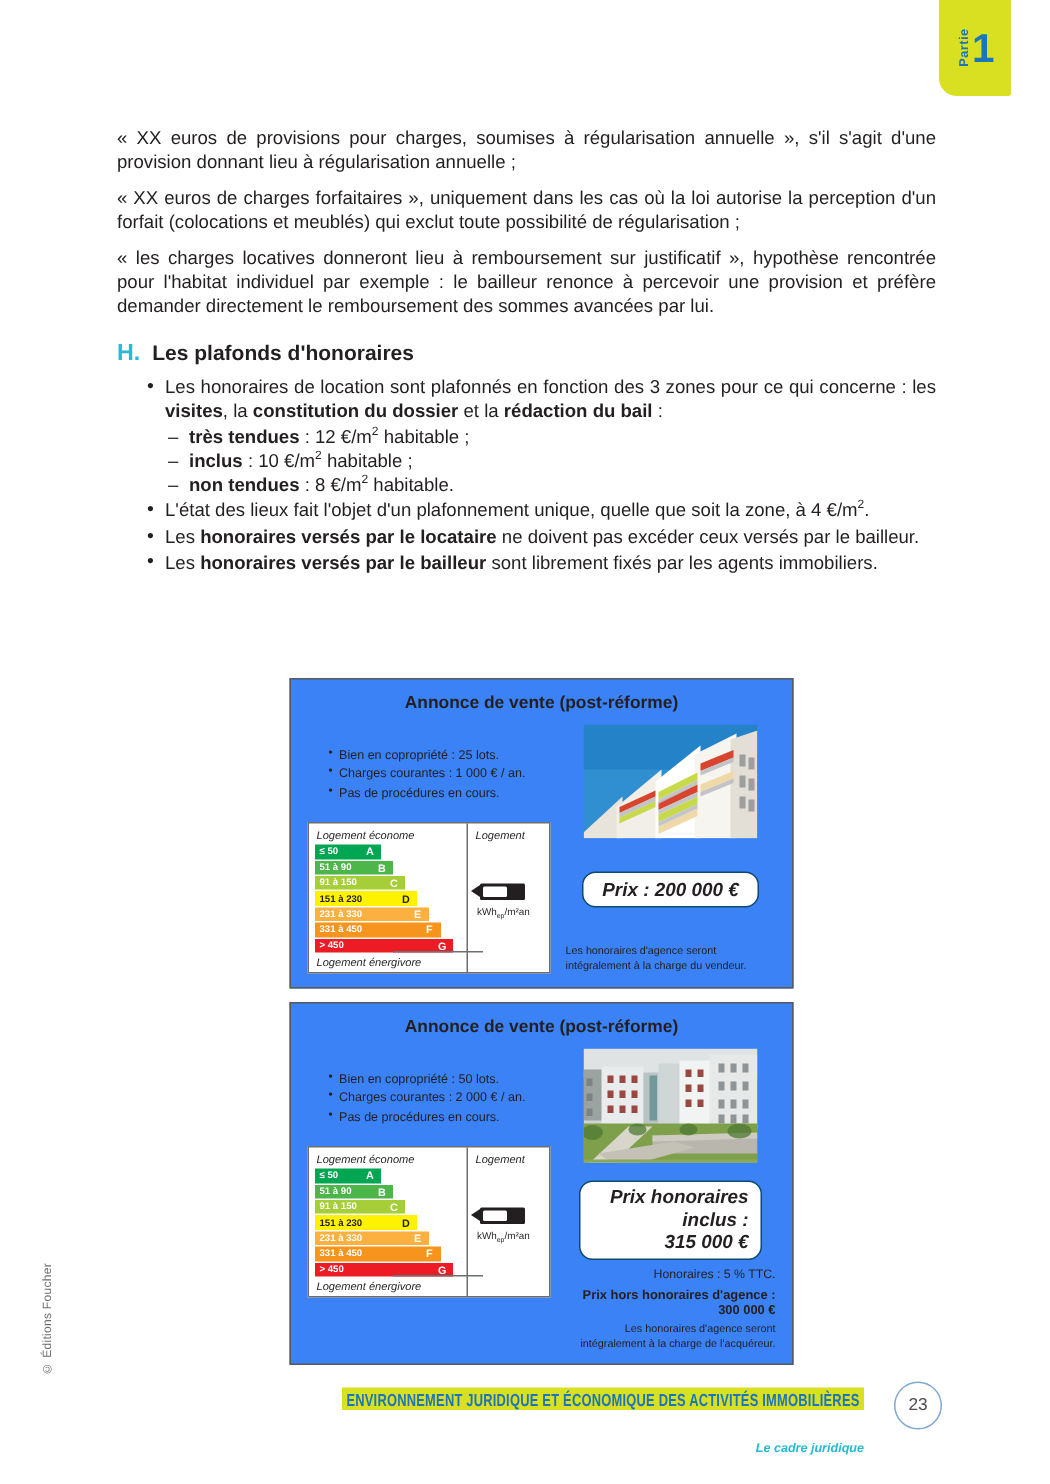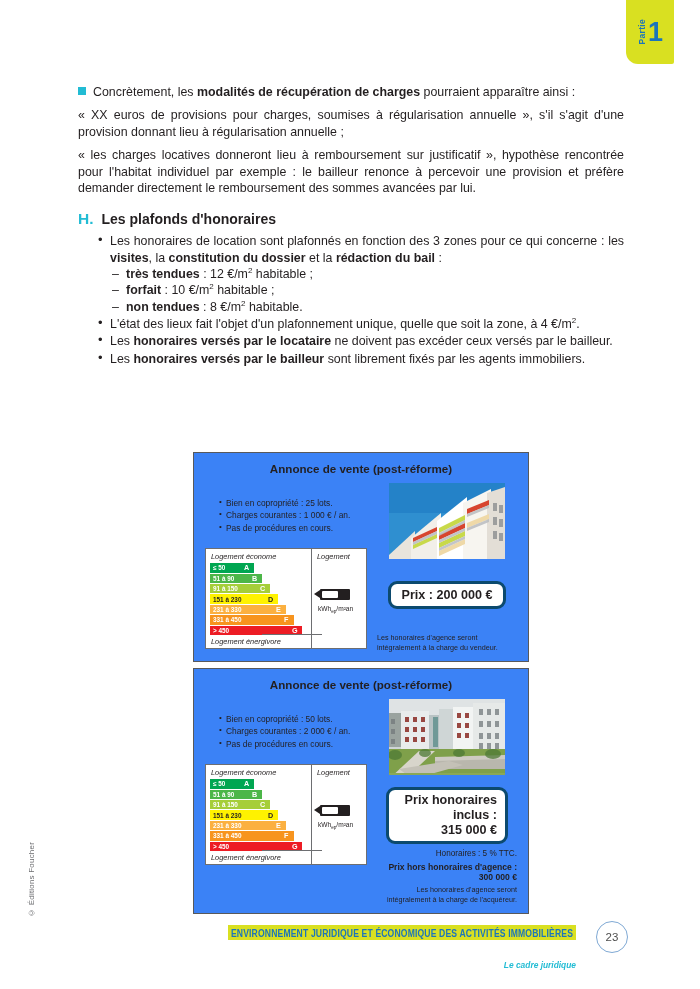--- a/index.html
+++ b/index.html
@@ -112,23 +112,24 @@
   }
   .leader{position:absolute;left:-58px;top:45px;width:60px;height:1px;background:#6d6e71;}
   .unit{position:absolute;left:6px;top:56px;font-size:6.6px;color:#231f20;}
   .unit sub{font-size:4.6px;}
 
   
   .photo{width:116px;height:76px;border:0;overflow:hidden;position:relative;}
 
   
   .price-pill{
-    border:3px solid #0c4a6e;border-radius:9px;padding:4px 9px;
+    border:1px solid #0c4a6e;border-radius:9px;padding:4px 9px;
     font-size:12.6px;font-weight:bold;text-align:center;background:#fff;
     box-sizing:border-box;
+    font-style:italic;
   }
   .price-pill.two{text-align:right;line-height:15px;padding:3px 8px;}
   .fine{
     font-size:7.2px;line-height:9.6px;color:#231f20;text-align:left;width:100%;
   }
   .fine.right{text-align:right;}
   .mini-note{font-size:8.2px;text-align:right;width:100%;margin-top:5px;}
   .mini-note.bold{font-weight:bold;font-size:8.6px;}
 
   
@@ -165,41 +166,39 @@
 
   <div class="partie-tab">
     <div class="partie-inner">
       <span class="partie-num">1</span>
       <span class="partie-word">Partie</span>
     </div>
   </div>
 
   <div class="content">
 
-    <p class="para lead">
-      <span class="sq-bullet"></span><span>Concrètement, les </span><b>modalités de récupération de charges</b><span> pourraient apparaître ainsi :</span>
-    </p>
 
     <p class="para">« XX euros de provisions pour charges, soumises à régularisation annuelle », s'il s'agit d'une provision donnant lieu à régularisation annuelle ;</p>
+    <p class="para">« XX euros de charges forfaitaires », uniquement dans les cas où la loi autorise la perception d'un forfait (colocations et meublés) qui exclut toute possibilité de régularisation ;</p>
     <p class="para">« les charges locatives donneront lieu à remboursement sur justificatif », hypothèse rencontrée pour l'habitat individuel par exemple : le bailleur renonce à percevoir une provision et préfère demander directement le remboursement des sommes avancées par lui.</p>
 
     <div class="sec-h">
       <span class="letter">H.</span>
       <span class="title">Les plafonds d'honoraires</span>
     </div>
 
     <ul class="blist">
       <li>
         <span>Les honoraires de location sont plafonnés en fonction des 3 zones pour ce qui concerne : les </span><b>visites</b><span>, la </span><b>constitution du dossier</b><span> et la </span><b>rédaction du bail</b><span> :</span>
         <ul class="sub">
           <li>
             <b>très tendues</b><span> : 12 €/m</span><sup>2</sup><span> habitable ;</span>
           </li>
           <li>
-            <b>forfait</b><span> : 10 €/m</span><sup>2</sup><span> habitable ;</span>
+            <b>inclus</b><span> : 10 €/m</span><sup>2</sup><span> habitable ;</span>
           </li>
           <li>
             <b>non tendues</b><span> : 8 €/m</span><sup>2</sup><span> habitable.</span>
           </li>
         </ul>
       </li>
       <li>
         <span>L'état des lieux fait l'objet d'un plafonnement unique, quelle que soit la zone, à 4 €/m</span><sup>2</sup><span>.</span>
       </li>
       <li>

